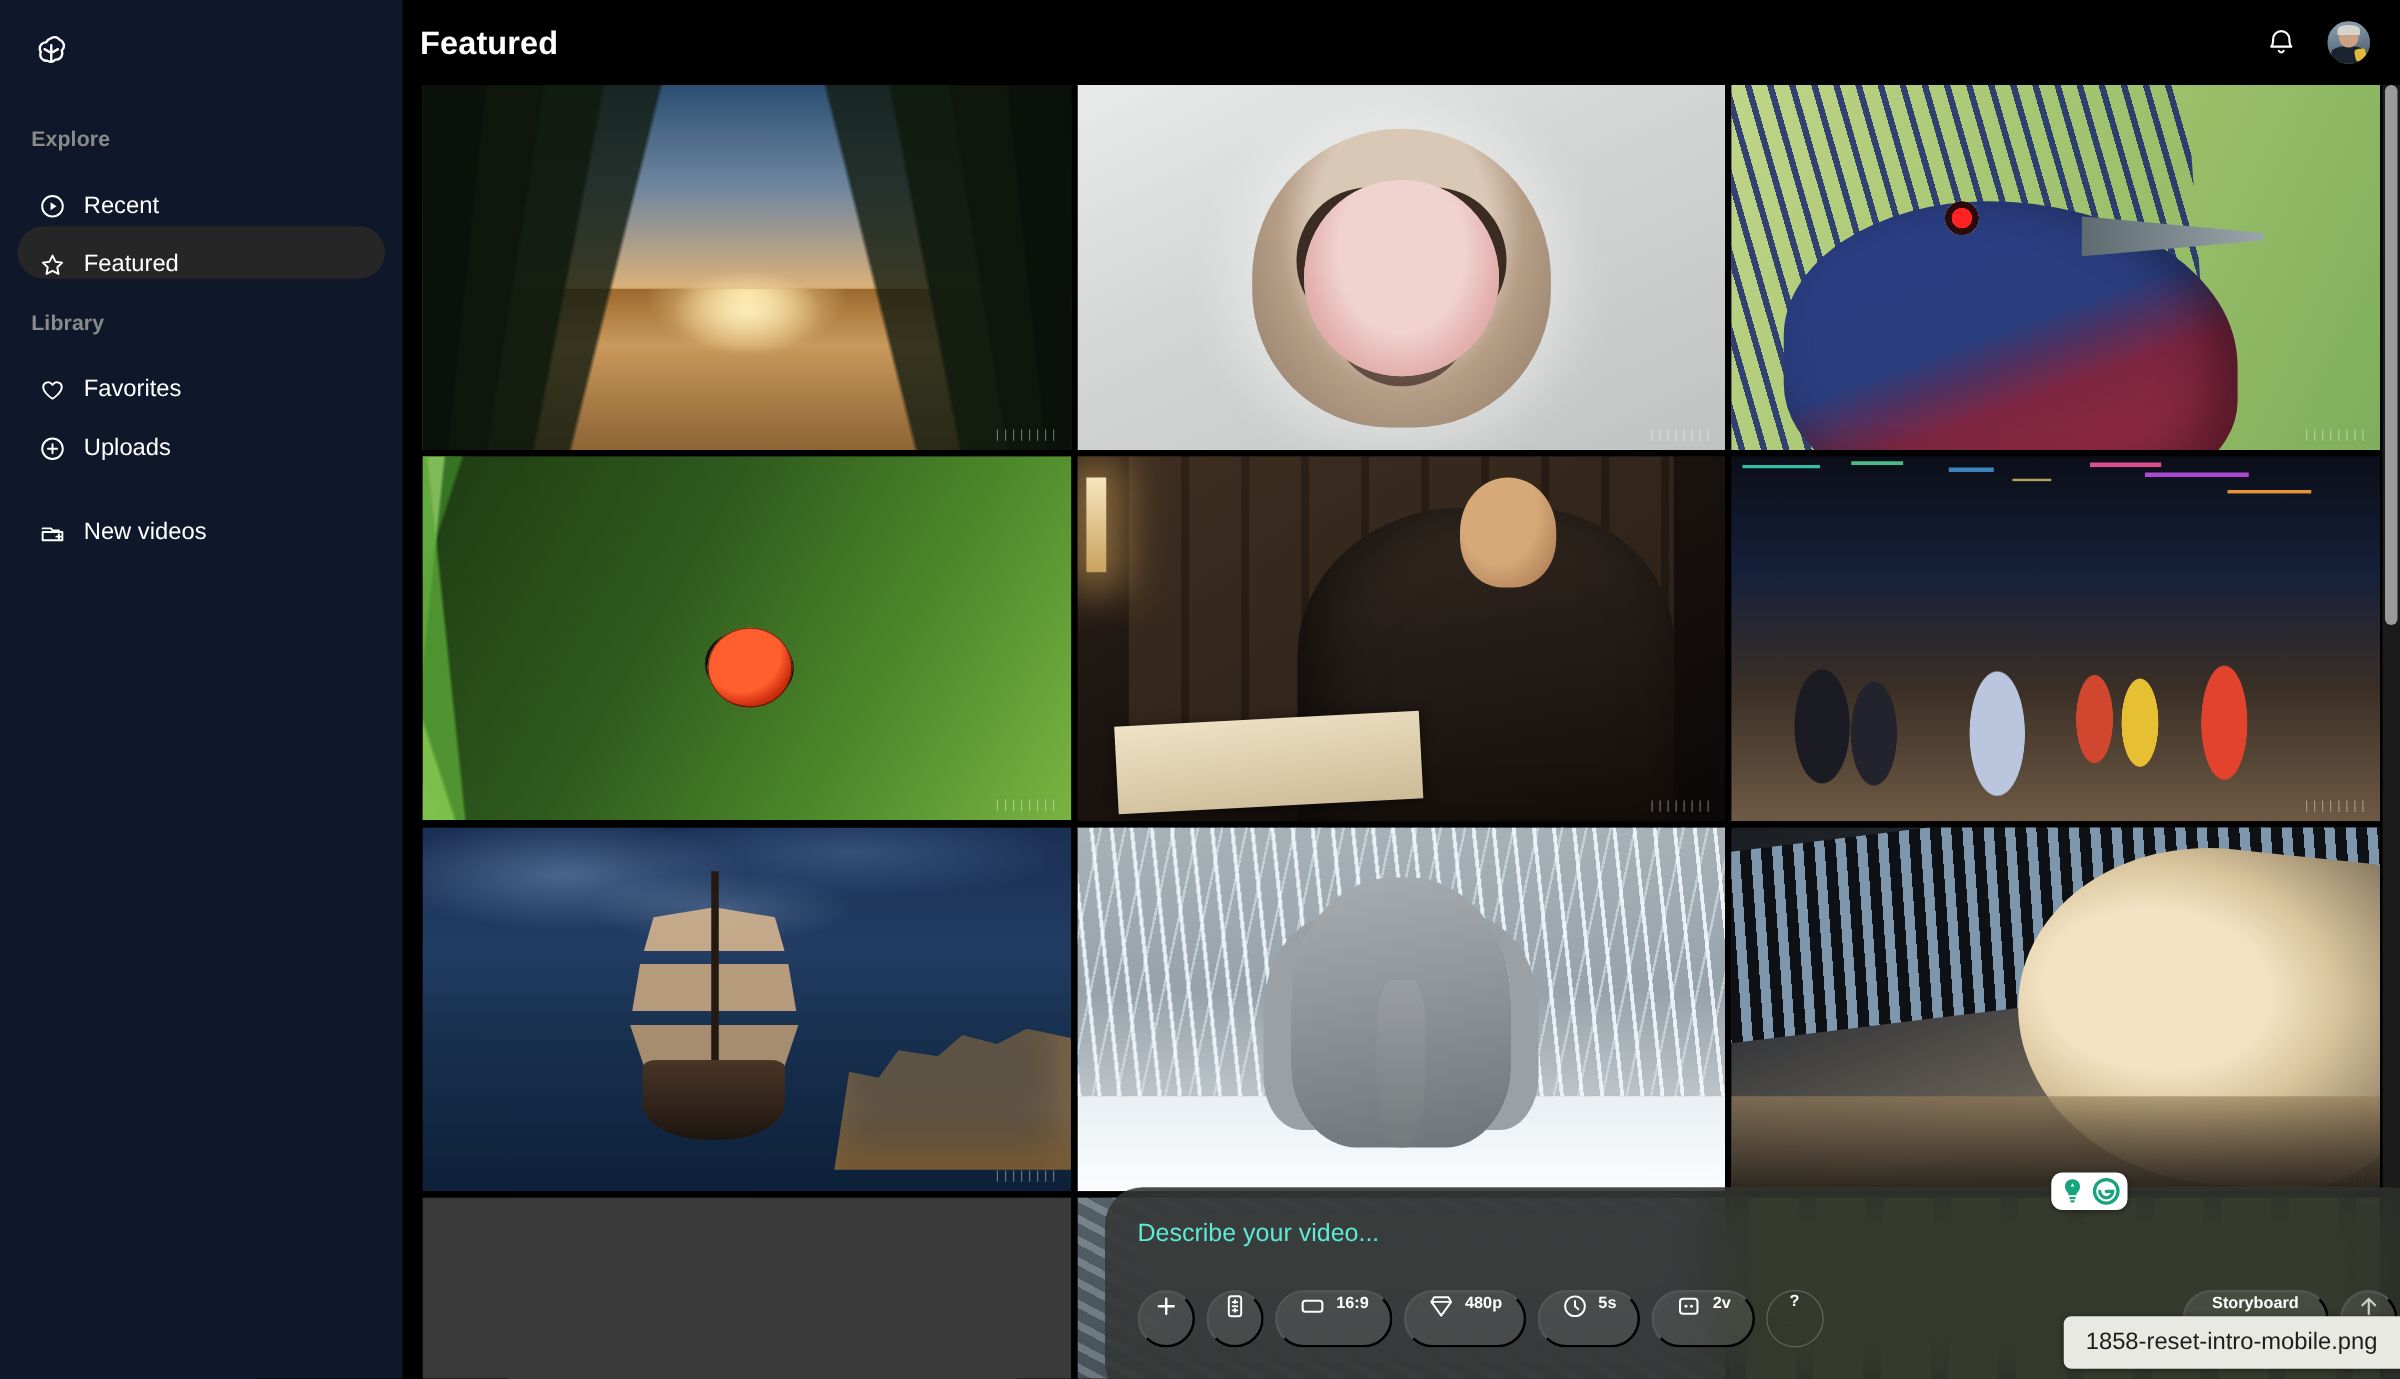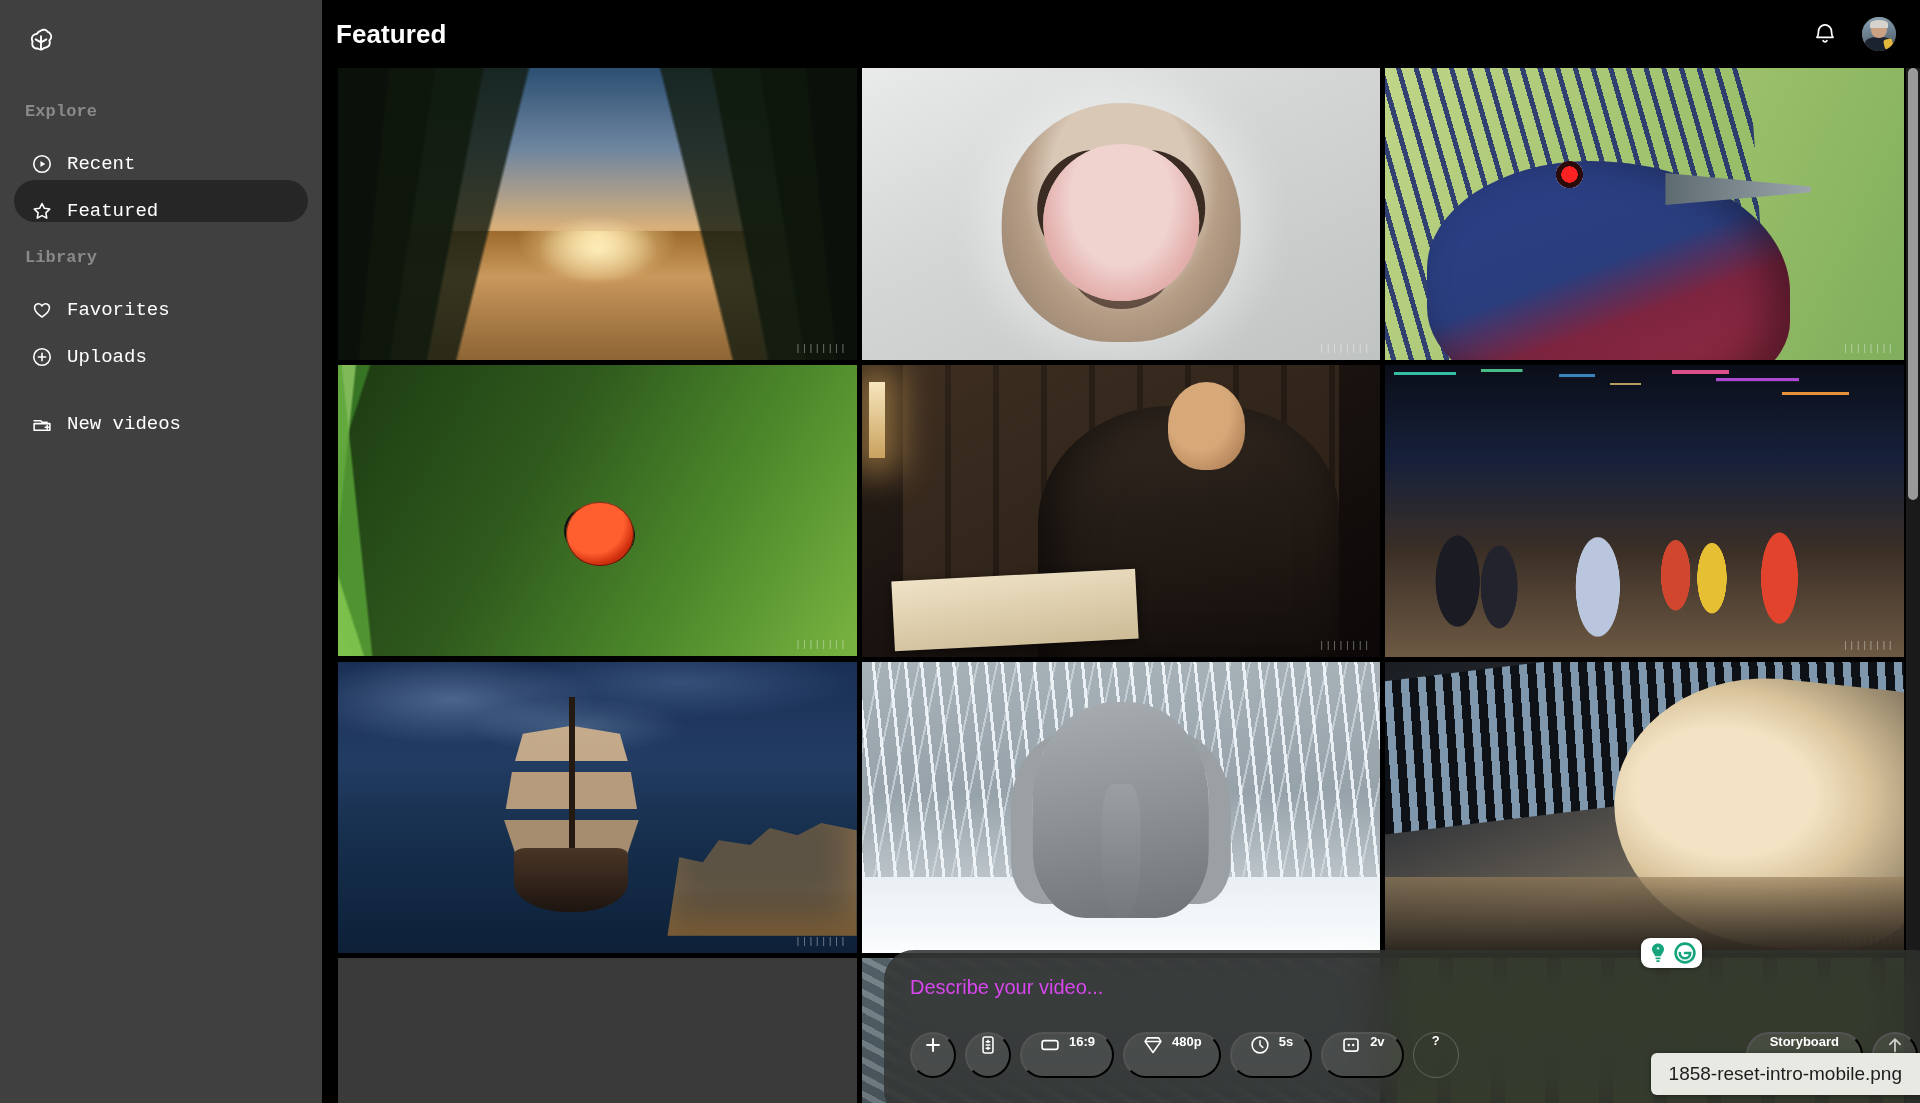--- a/index.html
+++ b/index.html
@@ -9,25 +9,24 @@
     background: #000;
     overflow: hidden;
     font-family: "Liberation Sans", sans-serif;
     -webkit-font-smoothing: antialiased;
   }
   .app { display: flex; width: 1920px; height: 1103px; position: relative; }
 
   
   .sidebar {
     width: 322px; flex: 0 0 322px;
-    background: #404040;
+    background: #0f172a;
     padding: 22px 0 0 0;
     position: relative;
     z-index: 5;
-    font-family: Liberation Mono, monospace;
   }
   .brand { padding: 4px 0 0 24px; height: 54px; }
   .brand svg { display: block; }
 
   .nav-section-label {
     color: #8a8a8a;
     font-size: 17px;
     font-weight: 700;
     letter-spacing: .1px;
     padding: 0 0 0 25px;
@@ -327,21 +326,21 @@
     position: absolute;
     left: 562px; top: 950px;
     width: 1060px; height: 170px;
     background: rgba(46,48,45,.78);
     backdrop-filter: blur(22px);
     border-radius: 30px;
     z-index: 20;
     padding: 26px 26px 0 26px;
   }
   .composer-input {
-    color: #d946ef;
+    color: #5eead4;
     font-size: 20px;
     height: 34px;
     cursor: text;
   }
   .composer-row {
     display: flex; align-items: center; gap: 9px;
     margin-top: 22px;
   }
   .chip {
     display:flex; align-items:flex-start; gap:8px;

